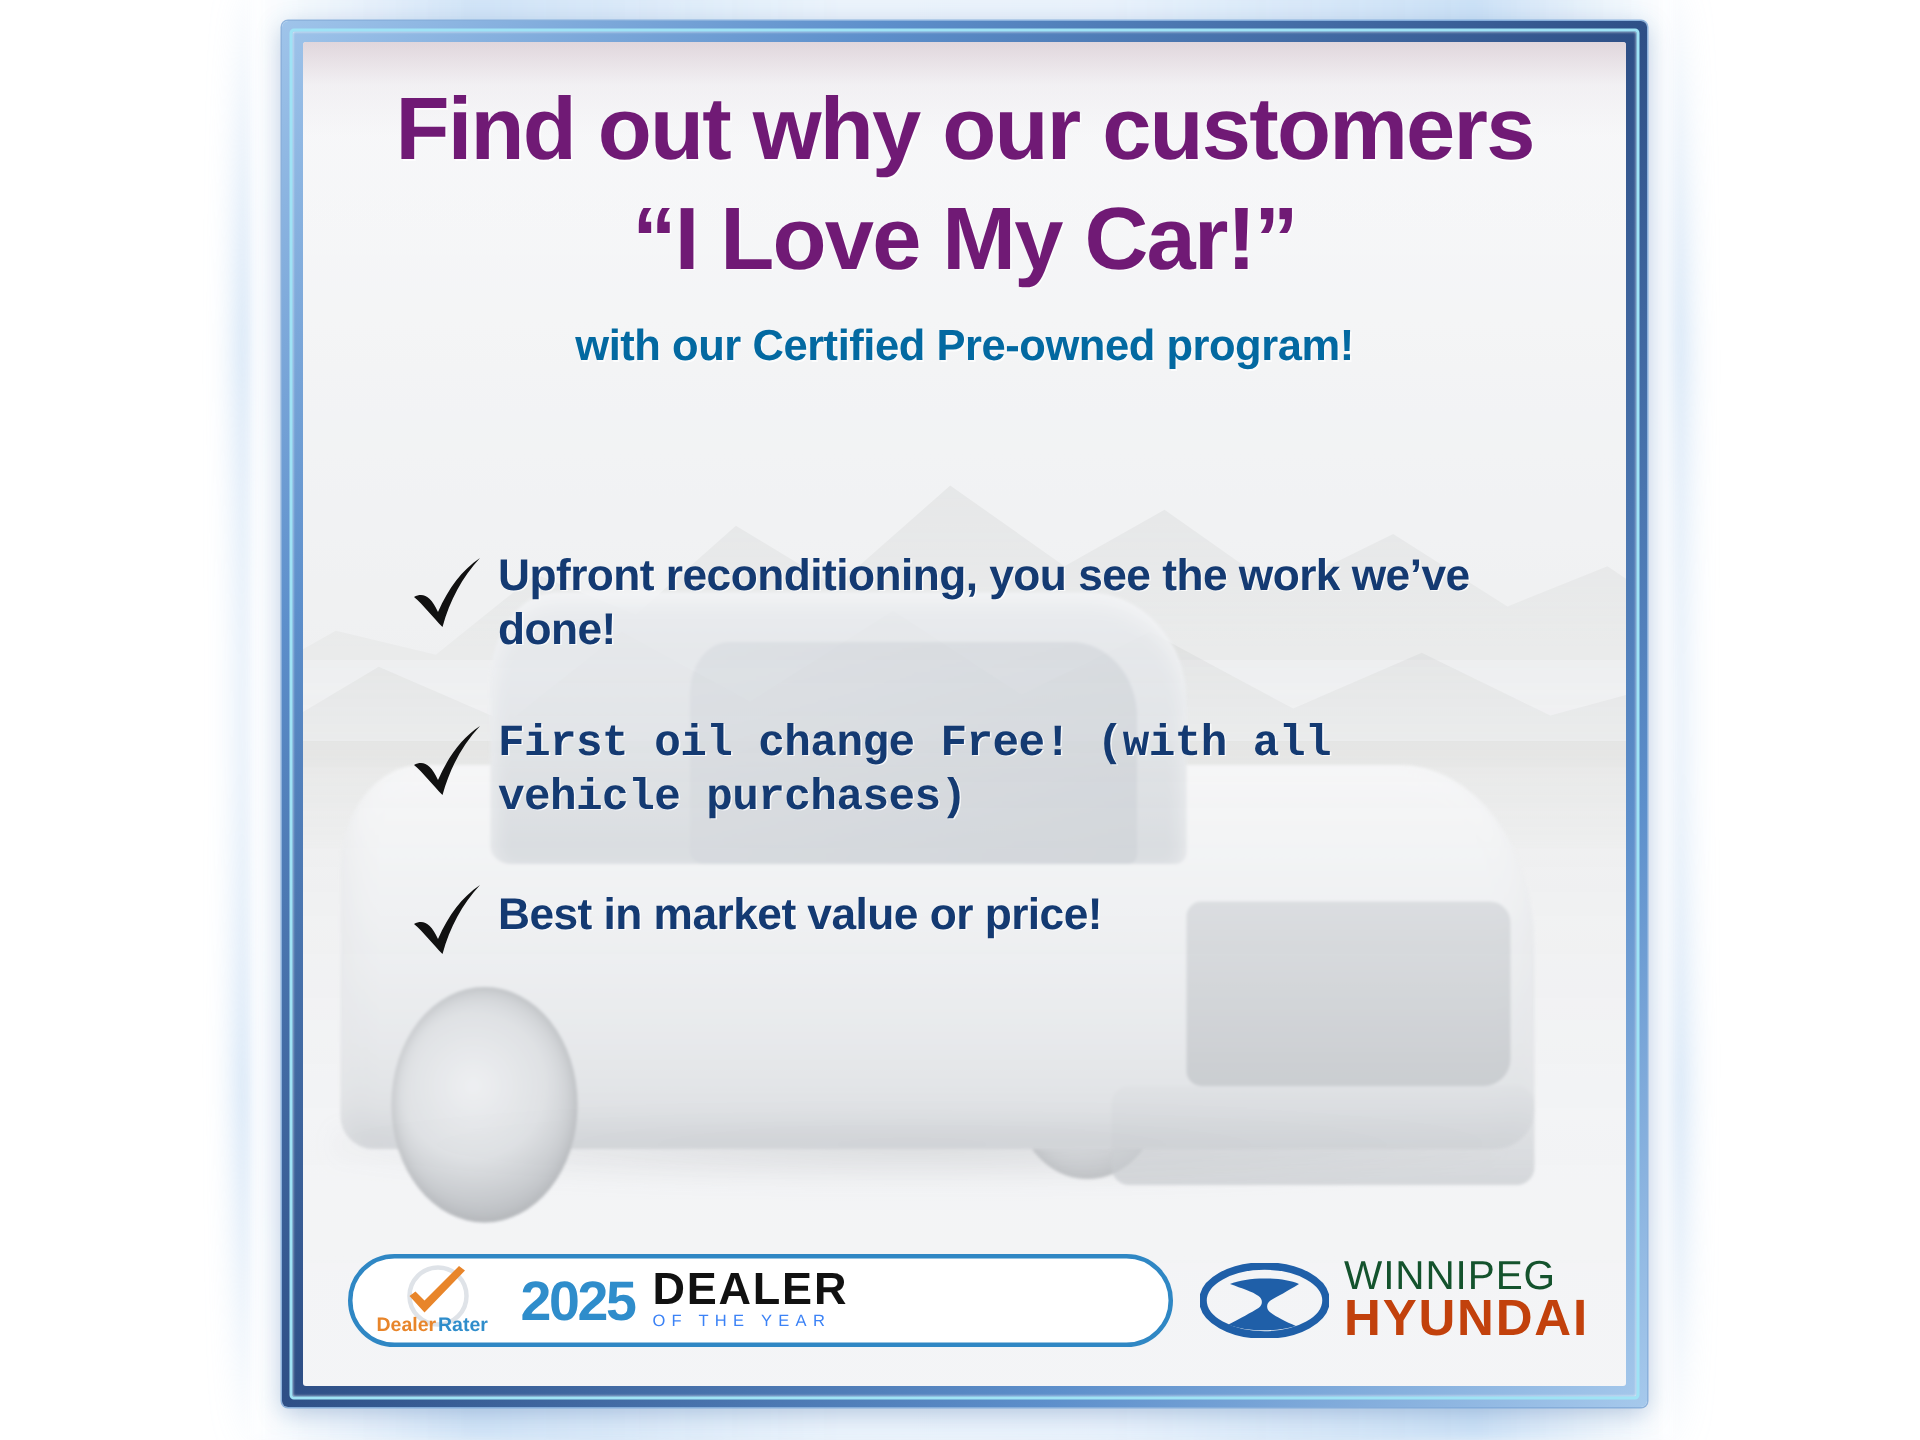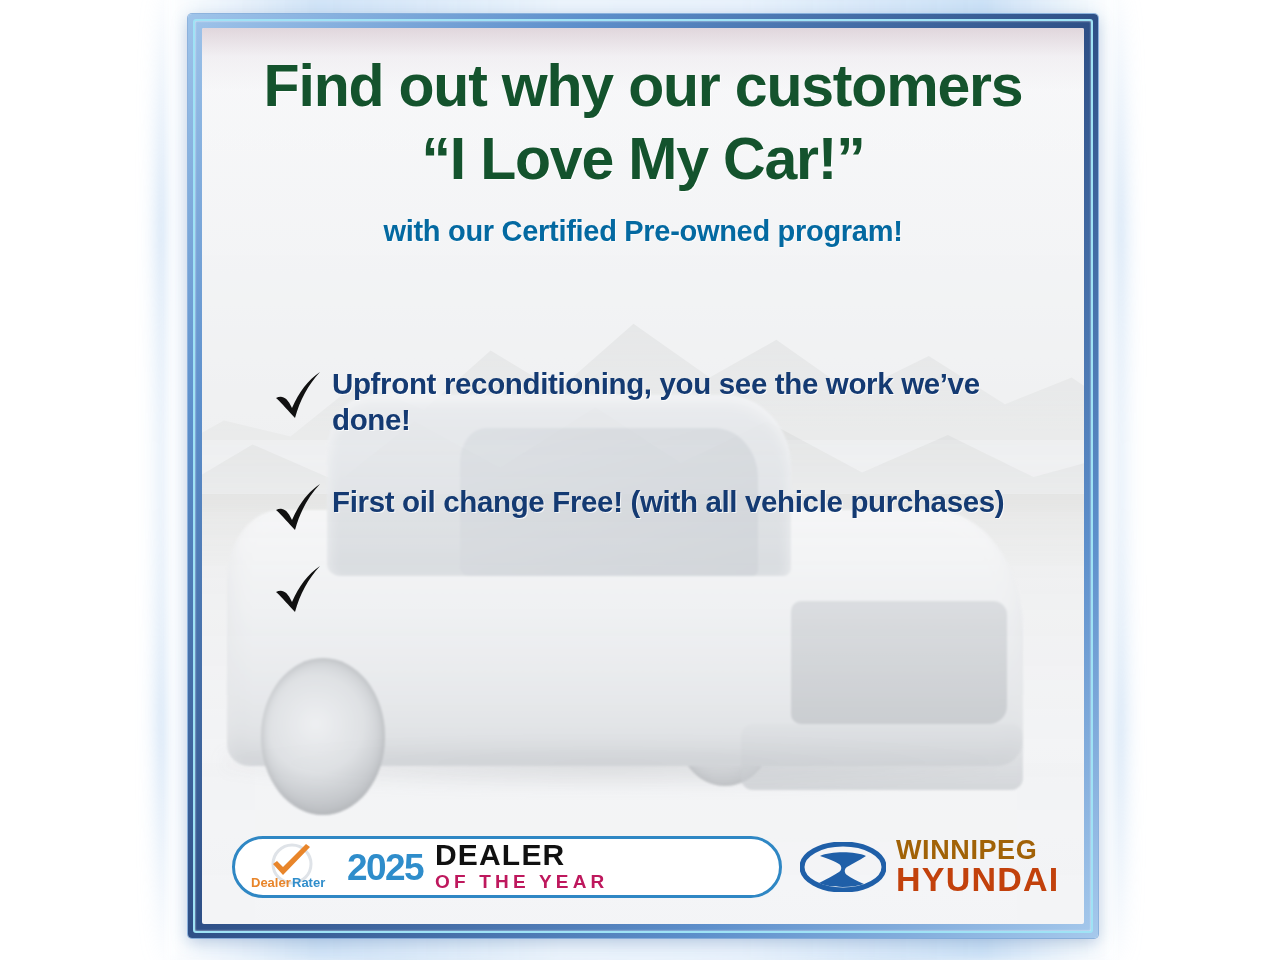--- a/index.html
+++ b/index.html
@@ -224,21 +224,21 @@
     position: absolute;
     inset: 0;
     padding: 0 34px;
     box-sizing: border-box;
   }
 
   .headline {
     margin: 0;
     padding-top: 30px;
     text-align: center;
-    color: #14532d;
+    color: #701a75;
     font-family: "Liberation Sans", sans-serif;
     font-weight: 700;
     font-size: 59px;
     line-height: 0.95;
     letter-spacing: -1.2px;
     text-shadow: 1px 1px 0 rgba(255,255,255,0.75);
   }
   .headline .l1 { display: block; }
   .headline .l2 { display: block; }
   .headline .l3 { display: block; margin-top: 17px; }
@@ -288,21 +288,21 @@
     font-size: 29.5px;
     line-height: 1.22;
     letter-spacing: -0.35px;
     text-shadow: 1px 1px 0 rgba(255,255,255,0.72);
     max-width: 680px;
   }
 
   
   .bullets .b1 { margin-bottom: 40px; }
   .bullets .b2 { margin-bottom: 38px; }
-  .bullets .b3 { margin-bottom: 36px; }
+  .bullets .b3 { margin-bottom: 36px; font-family: Liberation Mono, monospace; }
   .bullets .b4 .check { top: 0px; }
 
   
   .footer {
     position: absolute;
     left: 30px;
     right: 22px;
     bottom: 22px;
     height: 70px;
     display: flex;
@@ -346,23 +346,23 @@
     line-height: 1;
   }
   .award-dealer {
     color: #111111;
     font-weight: 700;
     font-size: 30px;
     letter-spacing: 1.2px;
     line-height: 1;
   }
   .award-oty {
-    color: #be185d;
-    font-weight: 700;
-    font-size: 19px;
+    color: #3b82f6;
+    font-weight: 400;
+    font-size: 11px;
     letter-spacing: 4.2px;
     line-height: 1.25;
   }
   .award-right {
     display: flex;
     flex-direction: column;
     justify-content: center;
     line-height: 1.18;
     margin-left: 10px;
   }
@@ -388,22 +388,22 @@
     width: 86px;
     height: 50px;
   }
   .hy-emblem svg { display: block; width: 100%; height: 100%; }
   .hy-words {
     display: flex;
     flex-direction: column;
     line-height: 0.94;
   }
   .hy-winnipeg {
-    color: #a16207;
-    font-weight: 700;
+    color: #14532d;
+    font-weight: 400;
     font-size: 27px;
     letter-spacing: 0.6px;
   }
   .hy-hyundai {
     color: #c2410c;
     font-weight: 700;
     font-size: 34px;
     letter-spacing: 1.2px;
   }
 </style>
@@ -466,20 +466,21 @@
           </span>
           <span class="bullet-text">First oil change Free! (with all vehicle purchases)</span>
         </li>
 
         <li class="bullet b4">
           <span class="check">
             <svg viewBox="0 0 54 54" aria-hidden="true">
               <path d="M4 30 C10 27 15 29 20 40 C27 24 36 12 48 4 C36 17 28 32 23 50 C17 44 10 35 4 30 Z" fill="#111111"></path>
             </svg>
           </span>
+          <span class="bullet-text">Best in market value or price!</span>
         </li>
       </ul>
 
       <div class="footer">
 
         <div class="award">
           <span class="dr-logo">
             <svg viewBox="0 0 86 50" aria-hidden="true">
               <circle cx="43" cy="22" r="19" fill="none" stroke="#dfe3e8" stroke-width="3"></circle>
               <path d="M24 22 L34 33 L61 5 L57 2 L34 25 L28 19 Z" fill="#e8852a"></path>

